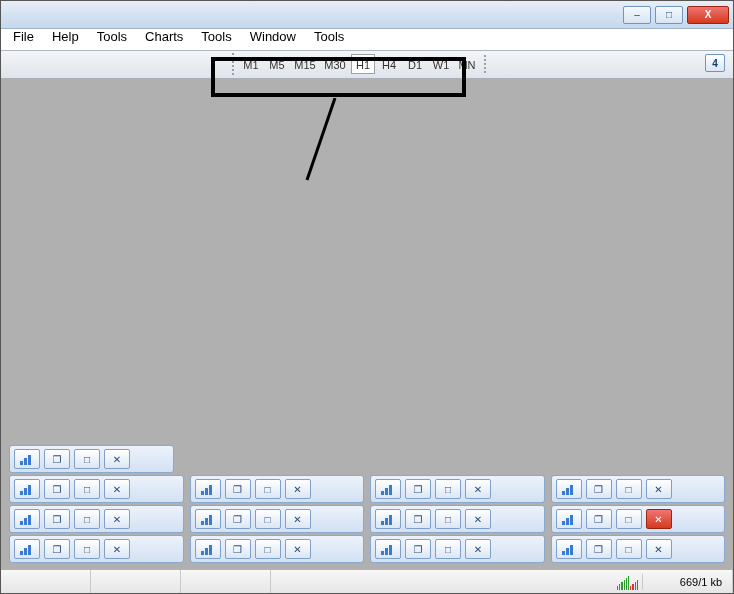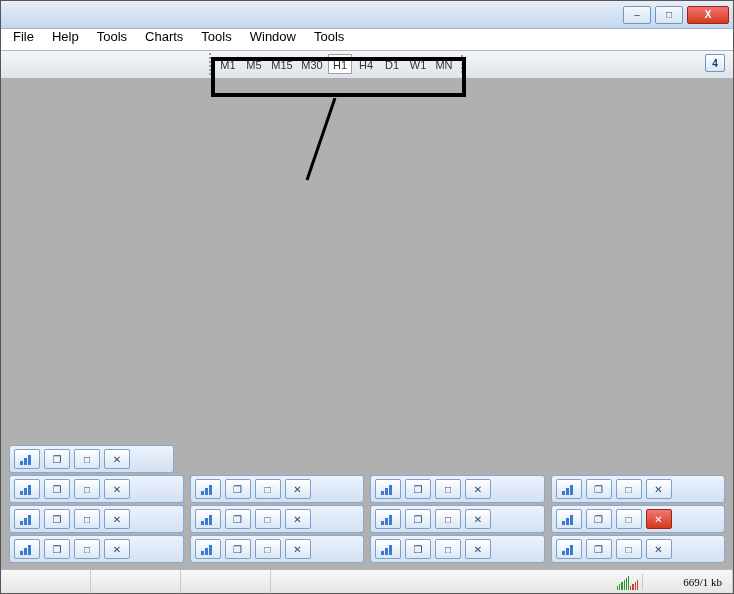--- a/index.html
+++ b/index.html
@@ -33,21 +33,21 @@
   font-size: 13px;
 }
 .menubar span { cursor: default; }
 
 .toolbar-row {
   height: 28px; background: linear-gradient(to bottom,#f3f5f8,#e0e4ea);
   border-bottom: 1px solid #a9afb8;
   position: relative;
 }
 .periodicity-box {
-  position: absolute; top: 2px; left: 208px;
+  position: absolute; top: 2px; left: 231px;
   display: flex; align-items: center;
   border-left: 2px dotted #9aa0a8; padding-left: 4px;
   height: 22px;
 }
 .periodicity-box .pbtn {
   min-width: 24px; height: 20px; line-height: 20px; text-align: center;
   font-size: 11px; color: #333;
   border: 1px solid transparent; margin: 0 1px;
   background: transparent; cursor: pointer;
 }
@@ -99,21 +99,21 @@
 }
 .statusbar .spacer { flex: 1; border-right: none; }
 .statusbar .conn {
   width: 30px; display:flex; gap:1px; align-items:flex-end; height: 16px; padding: 0 4px;
   border-right: 1px solid #c9c9c9;
 }
 .statusbar .conn span {
   width: 2px; background: #2d9a2d;
 }
 .statusbar .conn span.red { background: #d13a3a; }
-.statusbar .kb { width: 90px; text-align: right; justify-content: flex-end; padding-right: 10px; font-family: Liberation Serif, serif; }
+.statusbar .kb { width: 90px; text-align: right; justify-content: flex-end; padding-right: 10px; }
 
 .mini-stack {
   position: absolute; left: 8px; right: 8px; bottom: 6px;
   display: flex; flex-direction: column; gap: 2px;
 }
 .mini-row { display: flex; gap: 6px; }
 .mini-row.single .mini-win { flex: 0 0 auto; }
 
 .mini-win {
   background: linear-gradient(to bottom,#ecf2fb,#d3e1f3);

